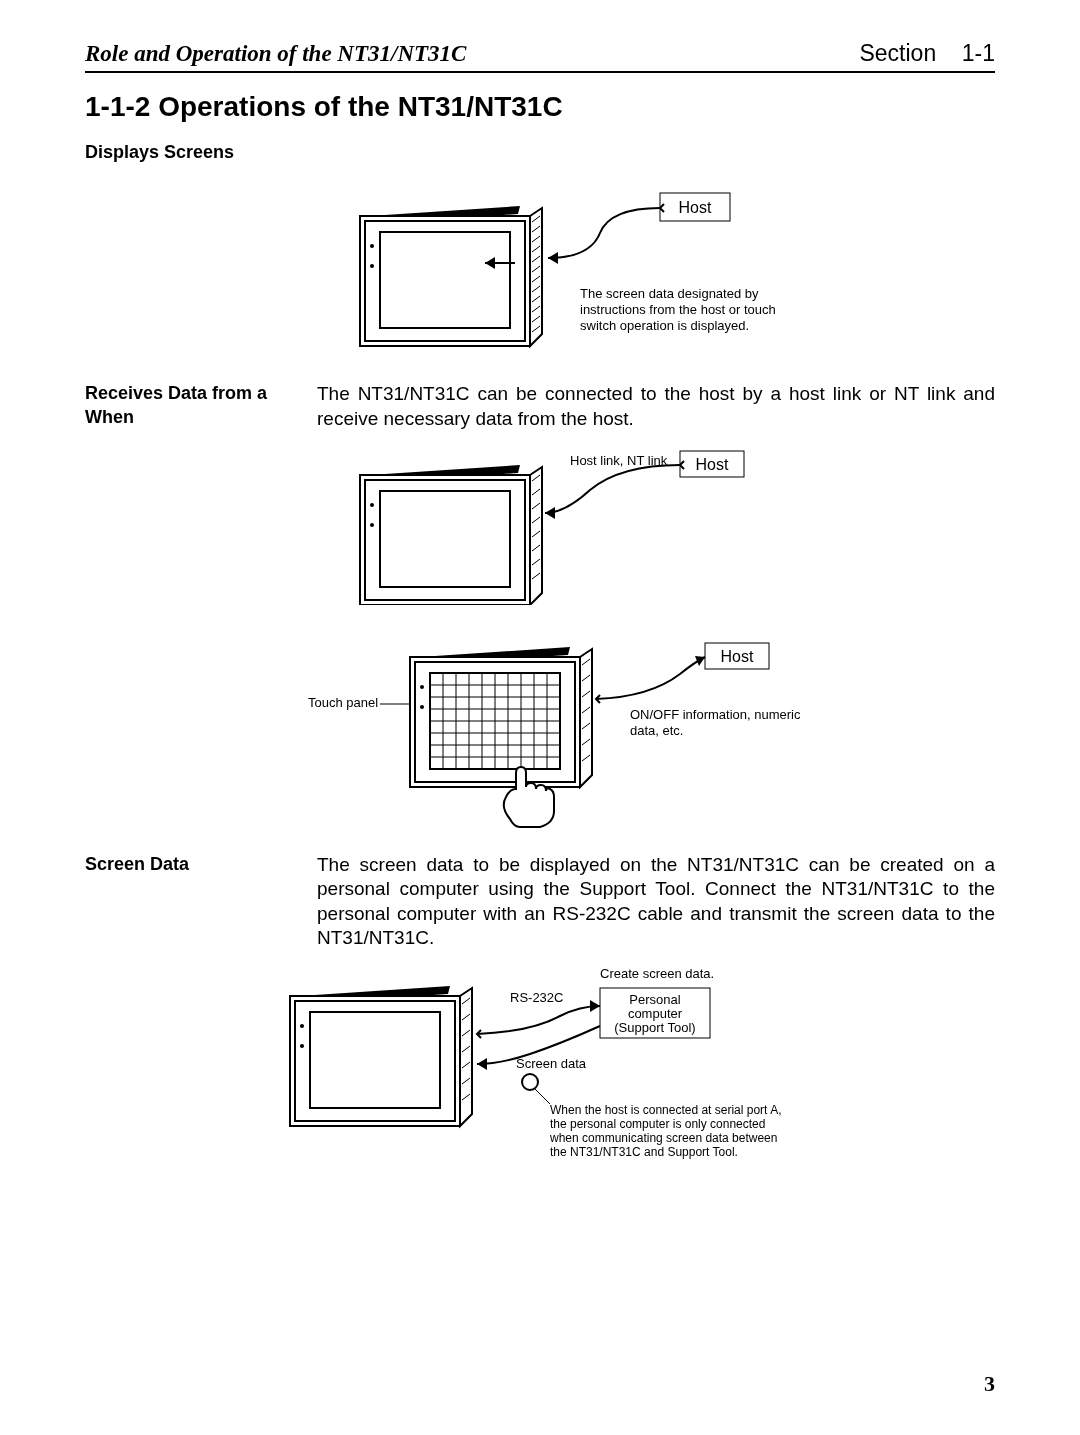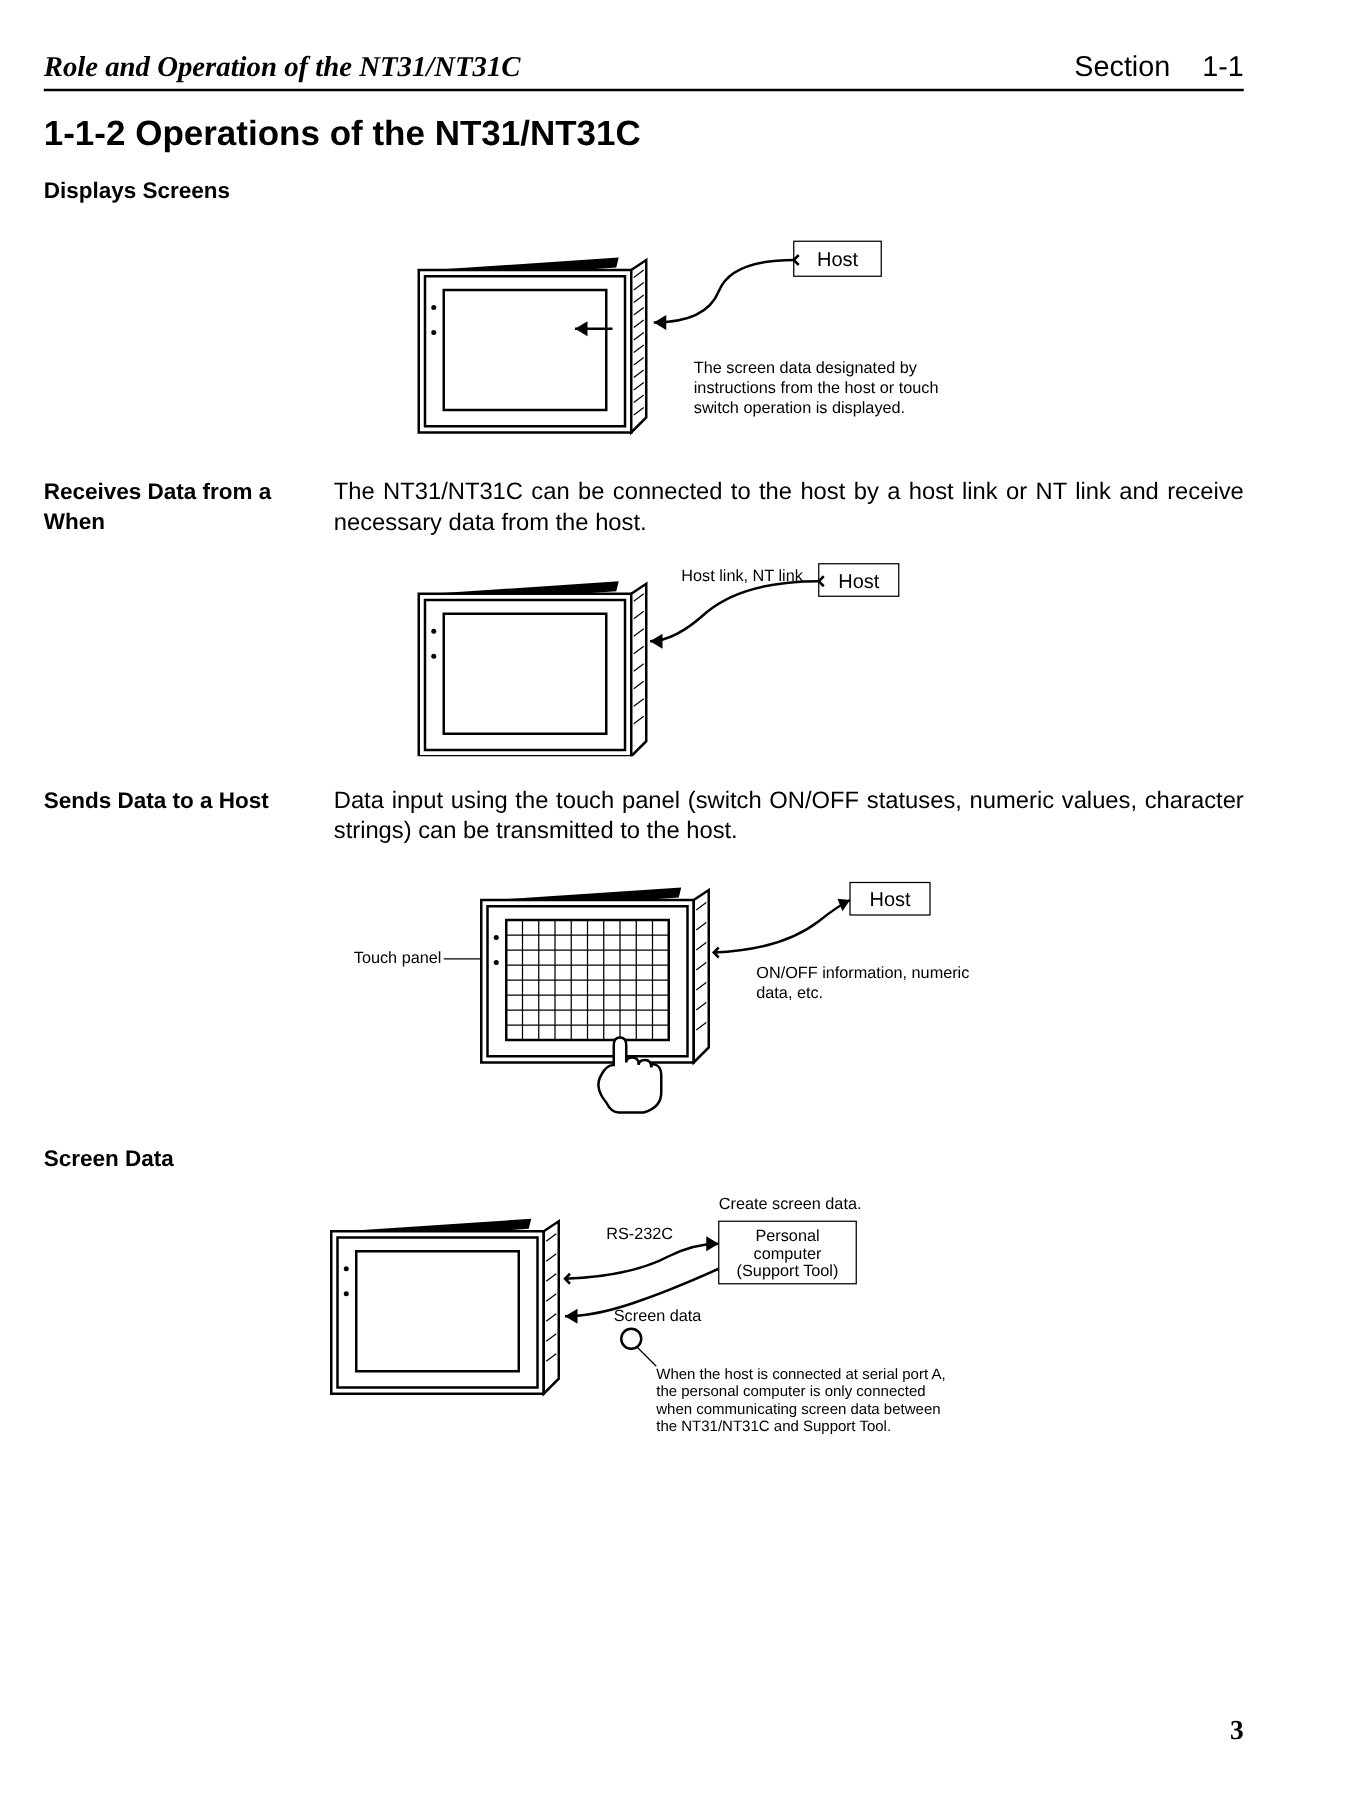--- a/index.html
+++ b/index.html
@@ -6,21 +6,21 @@
     margin: 0;
     padding: 0;
     background: #fff;
     color: #000;
     font-family: Arial, Helvetica, sans-serif;
   }
   .page {
     width: 1080px;
     height: 1435px;
     box-sizing: border-box;
-    padding: 40px 85px 40px 35px;
+    padding: 40px 85px 40px 85px;
     position: relative;
   }
   .header {
     display: flex;
     justify-content: space-between;
     align-items: baseline;
     border-bottom: 2px solid #000;
     padding-bottom: 4px;
     margin-bottom: 18px;
   }
@@ -179,24 +179,20 @@
 
       <rect x="400" y="6" width="64" height="26" fill="#fff" stroke="#000"></rect>
       <text class="svg-box-label" x="432" y="25" text-anchor="middle">Host</text>
 
       <path d="M400 20 Q340 20 310 45 Q285 68 265 68" fill="none" stroke="#000" stroke-width="2"></path>
       <polygon points="265,68 275,62 275,74" fill="#000"></polygon>
       <path d="M404 16 L400 20 L404 24" fill="none" stroke="#000" stroke-width="2"></path>
     </svg>
   </div>
 
-  <div class="section">
-    <div class="side-label">Sends Data to a Host</div>
-    <div class="body-col">Data input using the touch panel (switch ON/OFF statuses, numeric values, character strings) can be transmitted to the host.</div>
-  </div>
   <div class="figure">
     <svg width="580" height="200" viewBox="0 0 580 200">
 
       <text class="svg-small" x="58" y="78">Touch panel</text>
       <line x1="130" y1="75" x2="188" y2="75" stroke="#000"></line>
 
       <g transform="translate(160,8)">
         <path d="M10 20 L160 10 L158 18 L12 28 Z" fill="#000"></path>
         <rect x="0" y="20" width="170" height="130" fill="#fff" stroke="#000" stroke-width="2"></rect>
         <rect x="5" y="25" width="160" height="120" fill="#fff" stroke="#000" stroke-width="2"></rect>
@@ -249,20 +245,21 @@
 
       <text class="svg-small" x="380" y="90">
         <tspan x="380" dy="0">ON/OFF information, numeric</tspan>
         <tspan x="380" dy="16">data, etc.</tspan>
       </text>
     </svg>
   </div>
 
   <div class="section">
     <div class="side-label">Screen Data</div>
+    <div class="body-col">The screen data to be displayed on the NT31/NT31C can be created on a personal computer using the Support Tool. Connect the NT31/NT31C to the personal computer with an RS-232C cable and transmit the screen data to the NT31/NT31C.</div>
   </div>
   <div class="figure">
     <svg width="620" height="210" viewBox="0 0 620 210">
 
       <g transform="translate(60,12)">
         <path d="M10 20 L160 10 L158 18 L12 28 Z" fill="#000"></path>
         <rect x="0" y="20" width="170" height="130" fill="#fff" stroke="#000" stroke-width="2"></rect>
         <rect x="5" y="25" width="160" height="120" fill="#fff" stroke="#000" stroke-width="2"></rect>
         <rect x="20" y="36" width="130" height="96" fill="#fff" stroke="#000" stroke-width="2"></rect>
         <path d="M170 20 L182 12 L182 138 L170 150 Z" fill="#fff" stroke="#000" stroke-width="2"></path>

